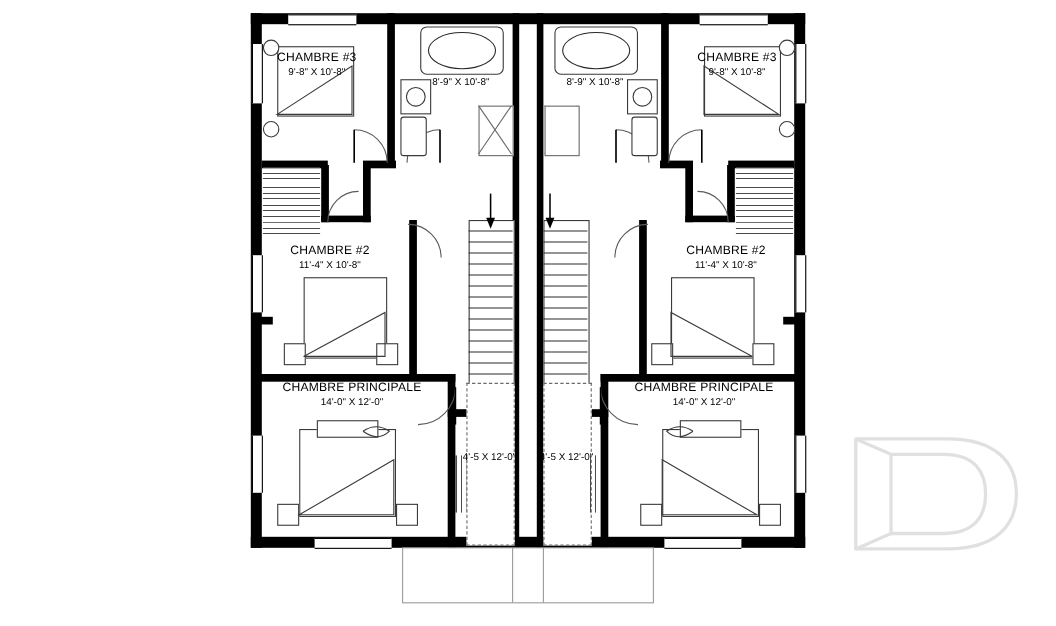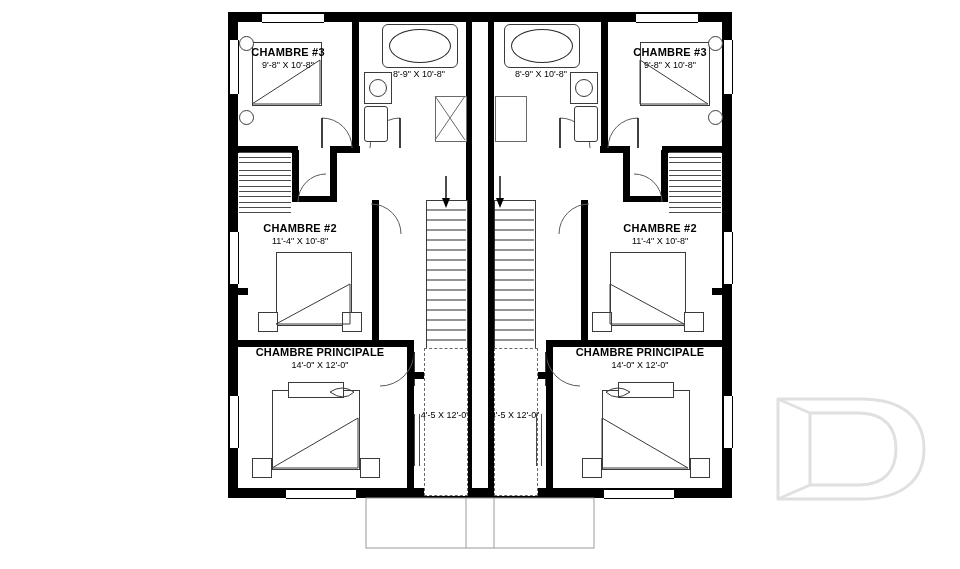--- a/index.html
+++ b/index.html
@@ -24,21 +24,21 @@
     background: #1a1a1a;
   }
   .room-label {
     position: absolute;
     text-align: center;
     color: #000000;
     line-height: 1.15;
     white-space: nowrap;
   }
   .room-label .name {
-    font-weight: bold;
+    font-weight: normal;
     font-size: 11px;
     letter-spacing: 0.2px;
     display: block;
   }
   .room-label .dim {
     font-size: 9px;
     display: block;
     margin-top: 1px;
   }
   .dim-only {

